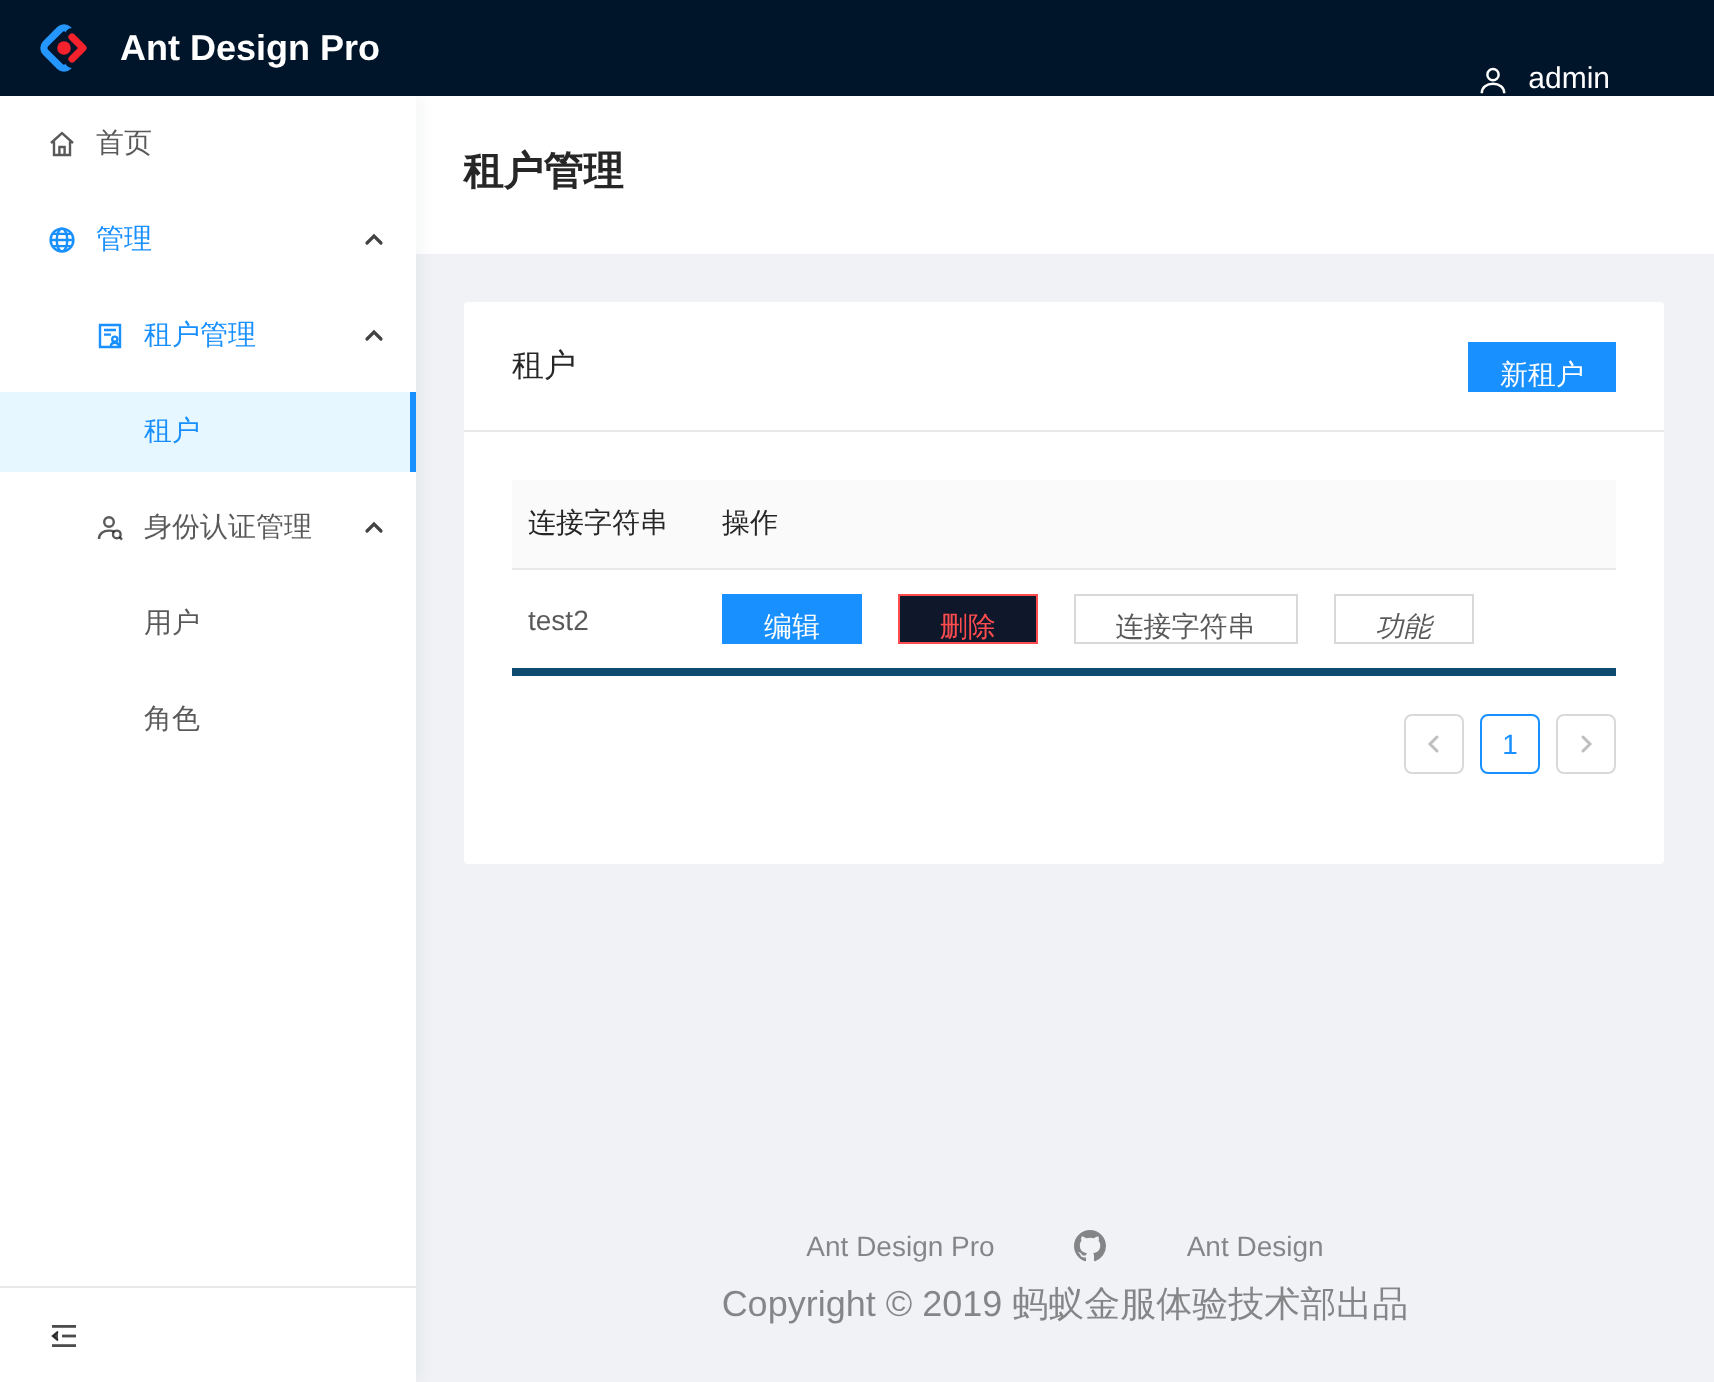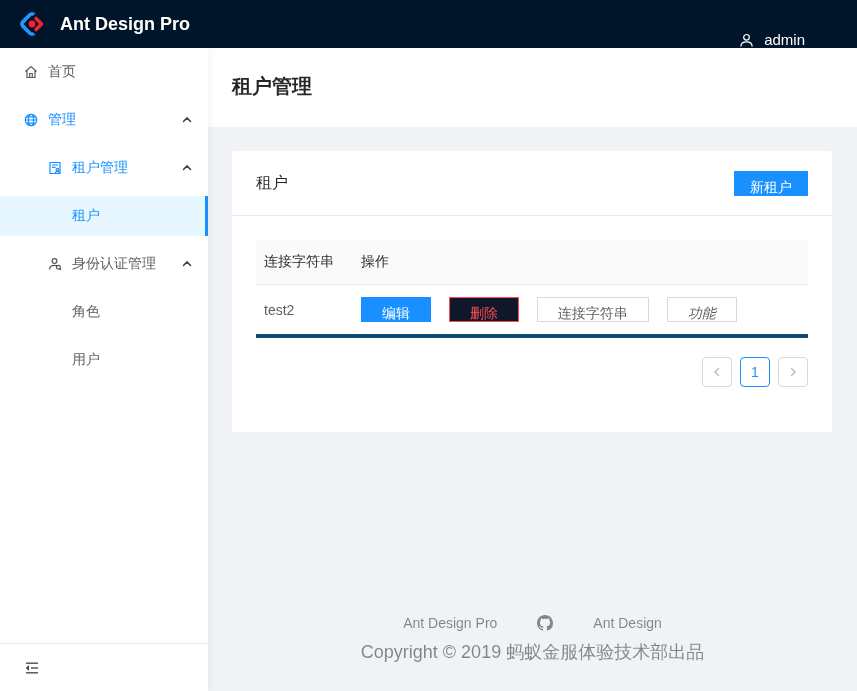--- a/index.html
+++ b/index.html
@@ -232,25 +232,25 @@
       </span>
       <span>身份认证管理</span>
       <span class="caret">
         <svg viewBox="0 0 10 10" fill="none" stroke="#434343" stroke-width="1.6" stroke-linecap="round">
             <path d="M1.5 6.5 L5 3 L8.5 6.5"></path>
           </svg>
       </span>
     </div>
 
     <div class="menu-item lv3">
+      <span>用户</span>
+    </div>
+
+    <div class="menu-item lv3">
       <span>角色</span>
-    </div>
-
-    <div class="menu-item lv3">
-      <span>用户</span>
     </div>
 
   </nav>
 
   <div class="sider-trigger">
     <svg viewBox="0 0 16 16" fill="none" stroke="rgba(0,0,0,0.7)" stroke-width="1.4">
       <path d="M2 3.2 h12"></path>
       <path d="M7 8 h7"></path>
       <path d="M2 12.8 h12"></path>
       <path d="M5 5.7 L2.3 8 L5 10.3" fill="rgba(0,0,0,0.7)" stroke-width="1"></path>

